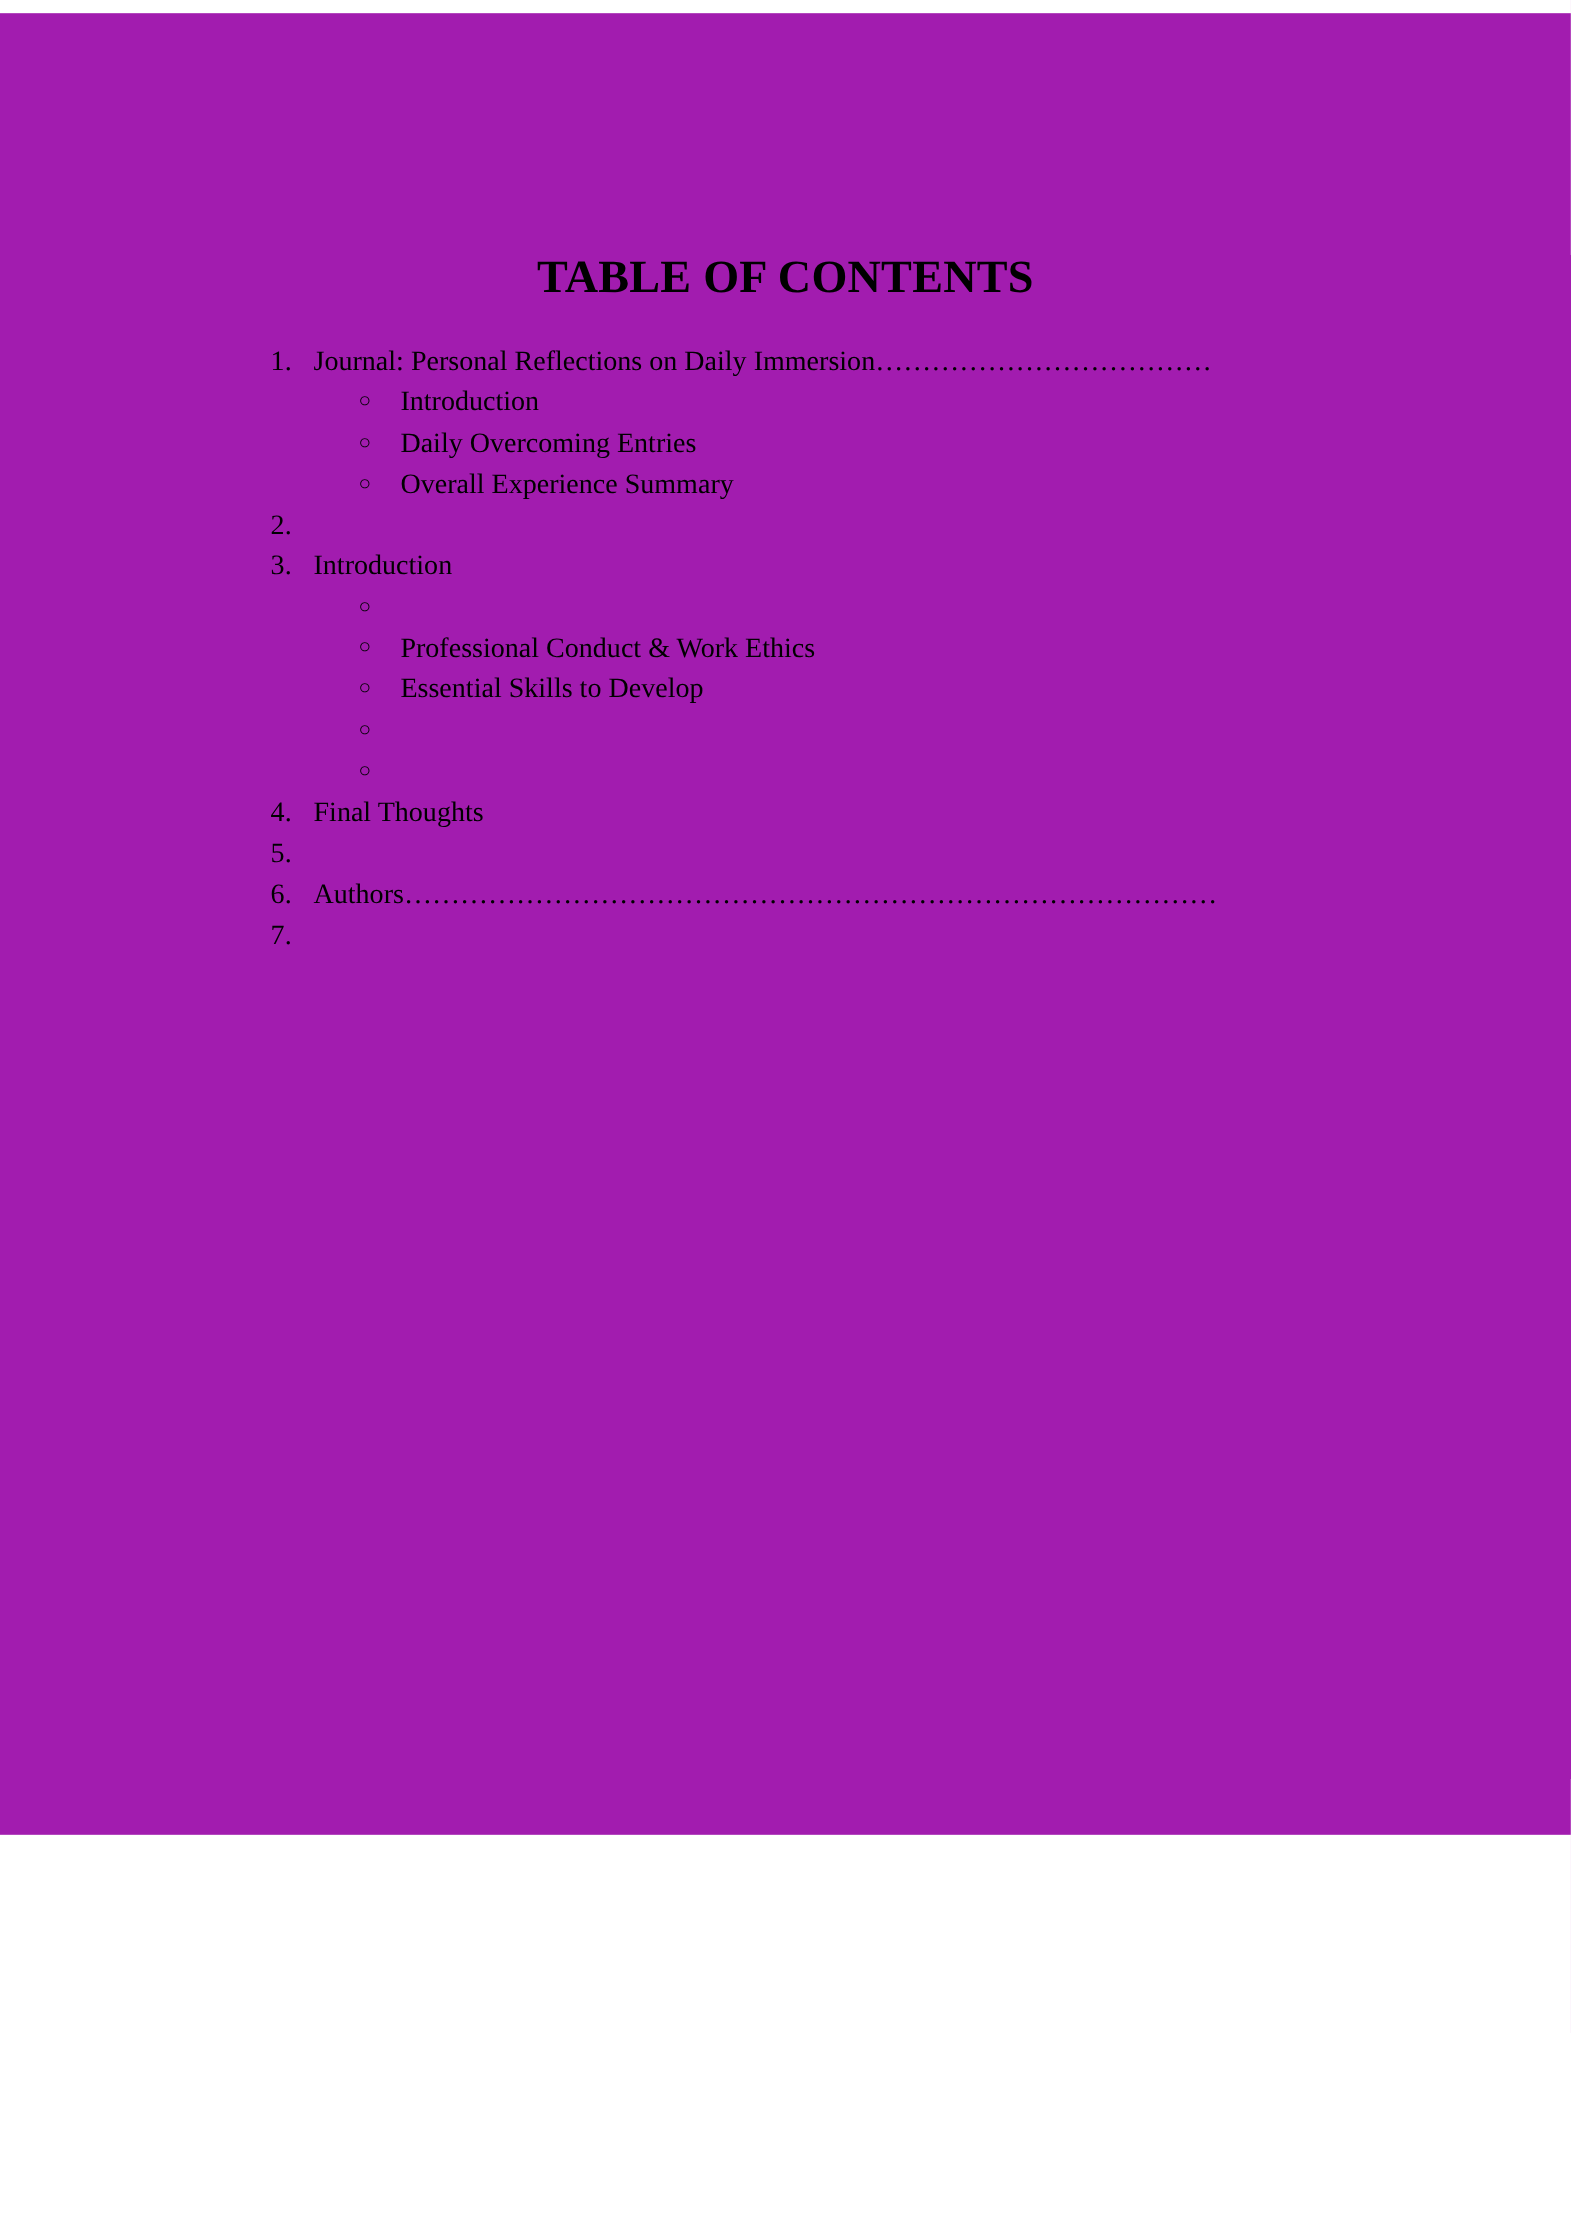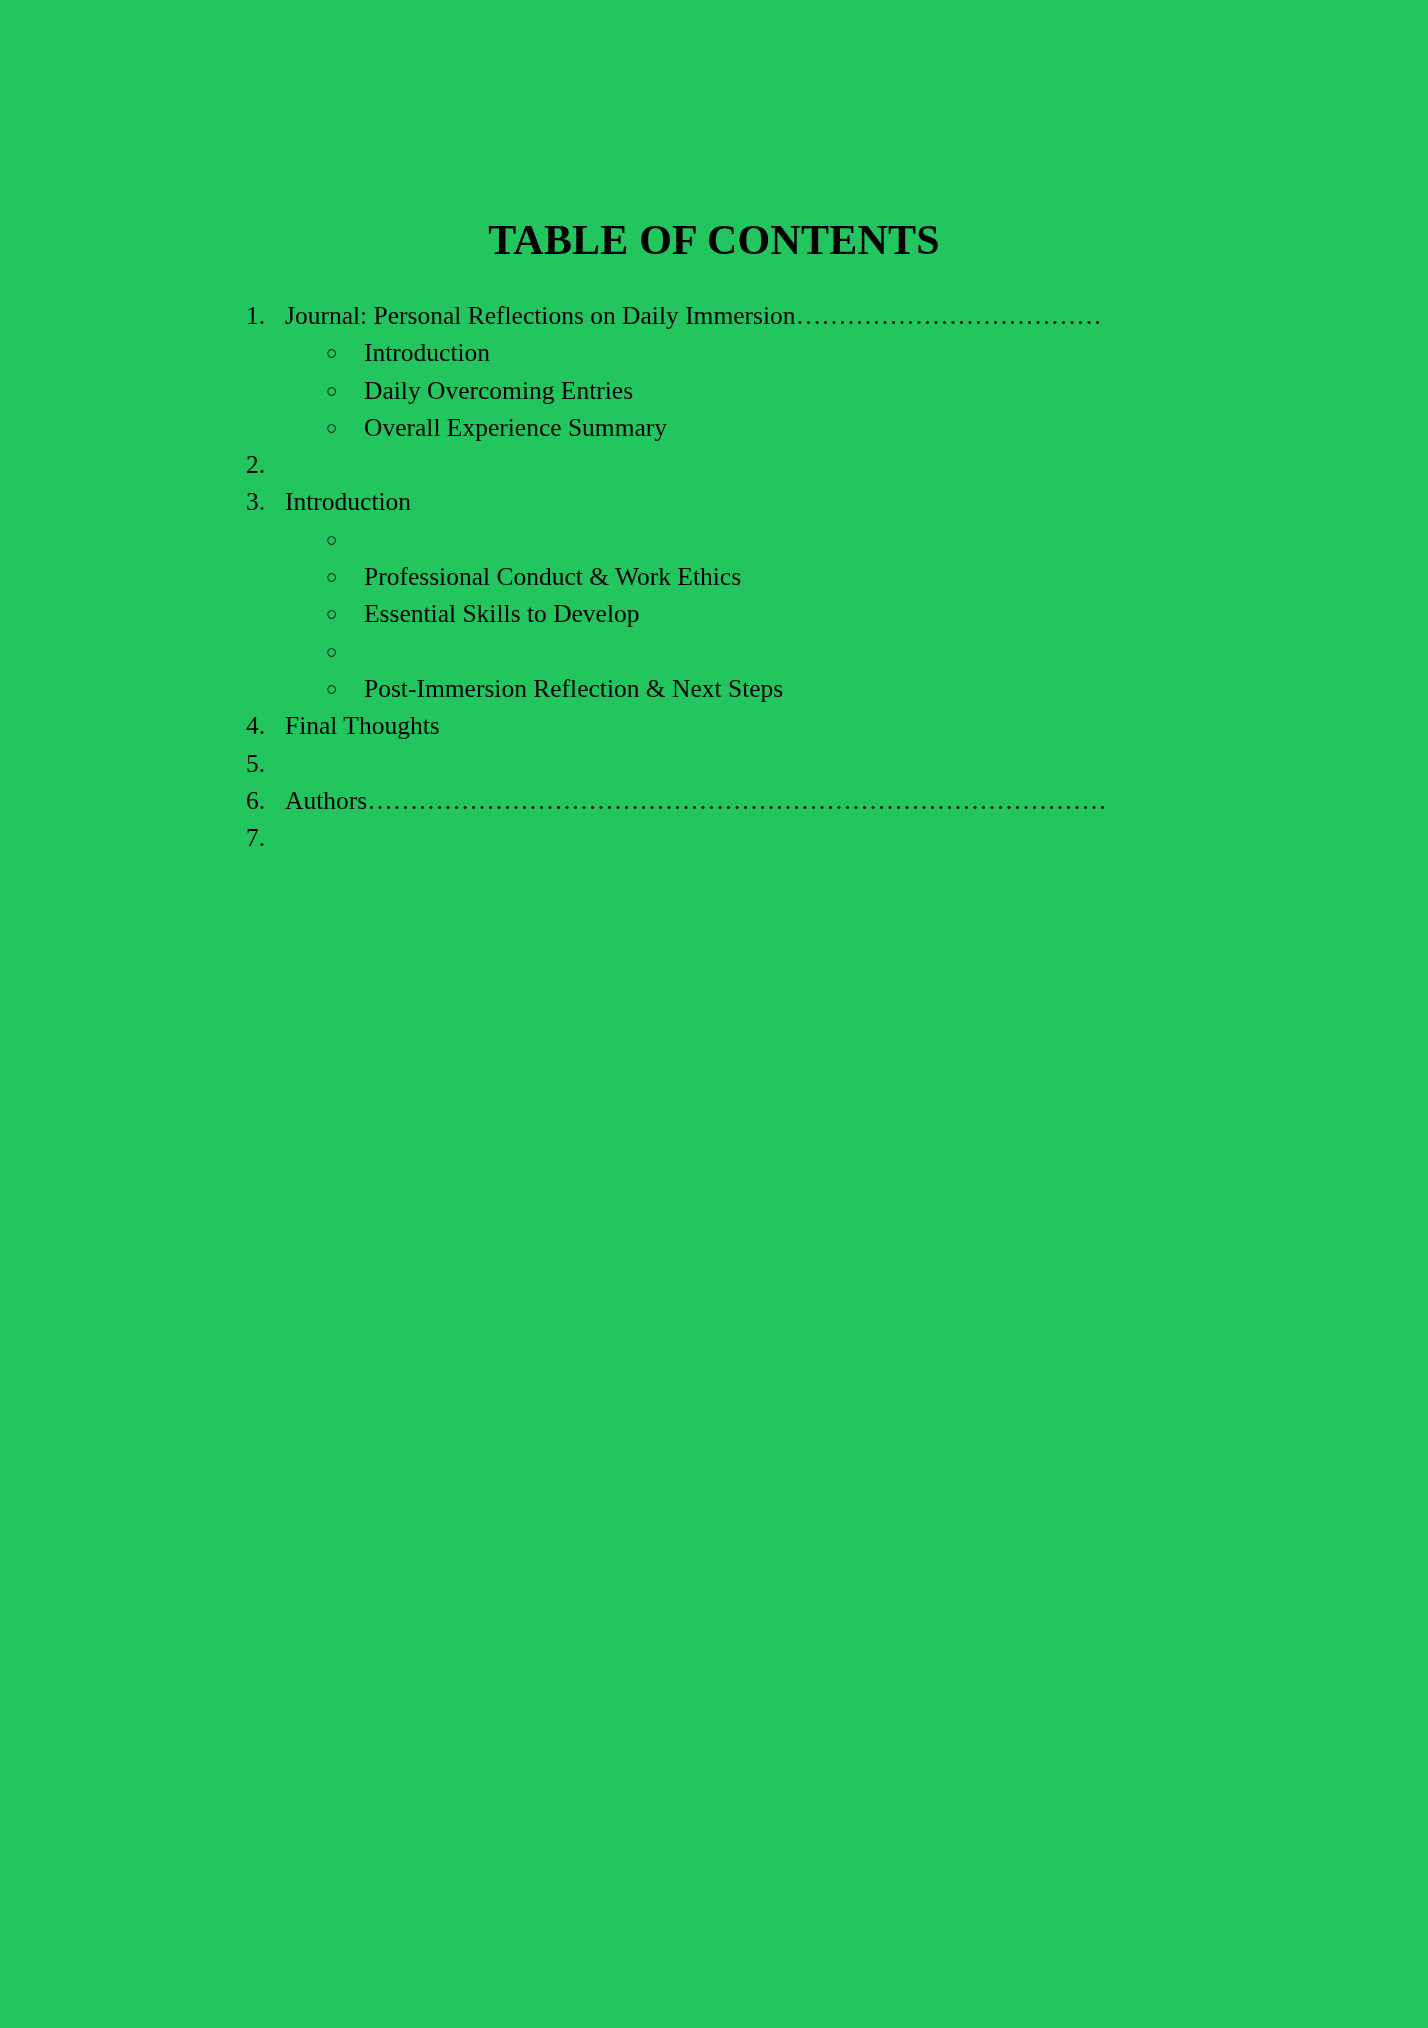--- a/index.html
+++ b/index.html
@@ -11,24 +11,24 @@
       width: 1428px;
       height: 2028px;
       position: relative;
       overflow: hidden;
       font-family: "Liberation Serif", "DejaVu Serif", serif;
       color: #000000;
     }
     .page {
       position: absolute;
       left: 0;
-      top: 0;
+      top: 12px;
       width: 1428px;
-      height: 2028px;
-      background: #22c55e;
+      height: 1656px;
+      background: #a21caf;
     }
     .title {
       position: absolute;
       top: 214px;
       left: 0;
       width: 1428px;
       text-align: center;
       font-size: 42px;
       font-weight: bold;
       letter-spacing: 0.2px;
@@ -114,21 +114,20 @@
     </div>
     <div class="line">
       <span class="bullet">○</span>
       <span class="sub-text">Essential Skills to Develop</span>
     </div>
     <div class="line">
       <span class="bullet">○</span>
     </div>
     <div class="line">
       <span class="bullet">○</span>
-      <span class="sub-text">Post-Immersion Reflection &amp; Next Steps</span>
     </div>
 
     <div class="line">
       <span class="num">4.</span>
       <span class="main-text">Final Thoughts</span>
     </div>
 
     <div class="line">
       <span class="num">5.</span>
     </div>

